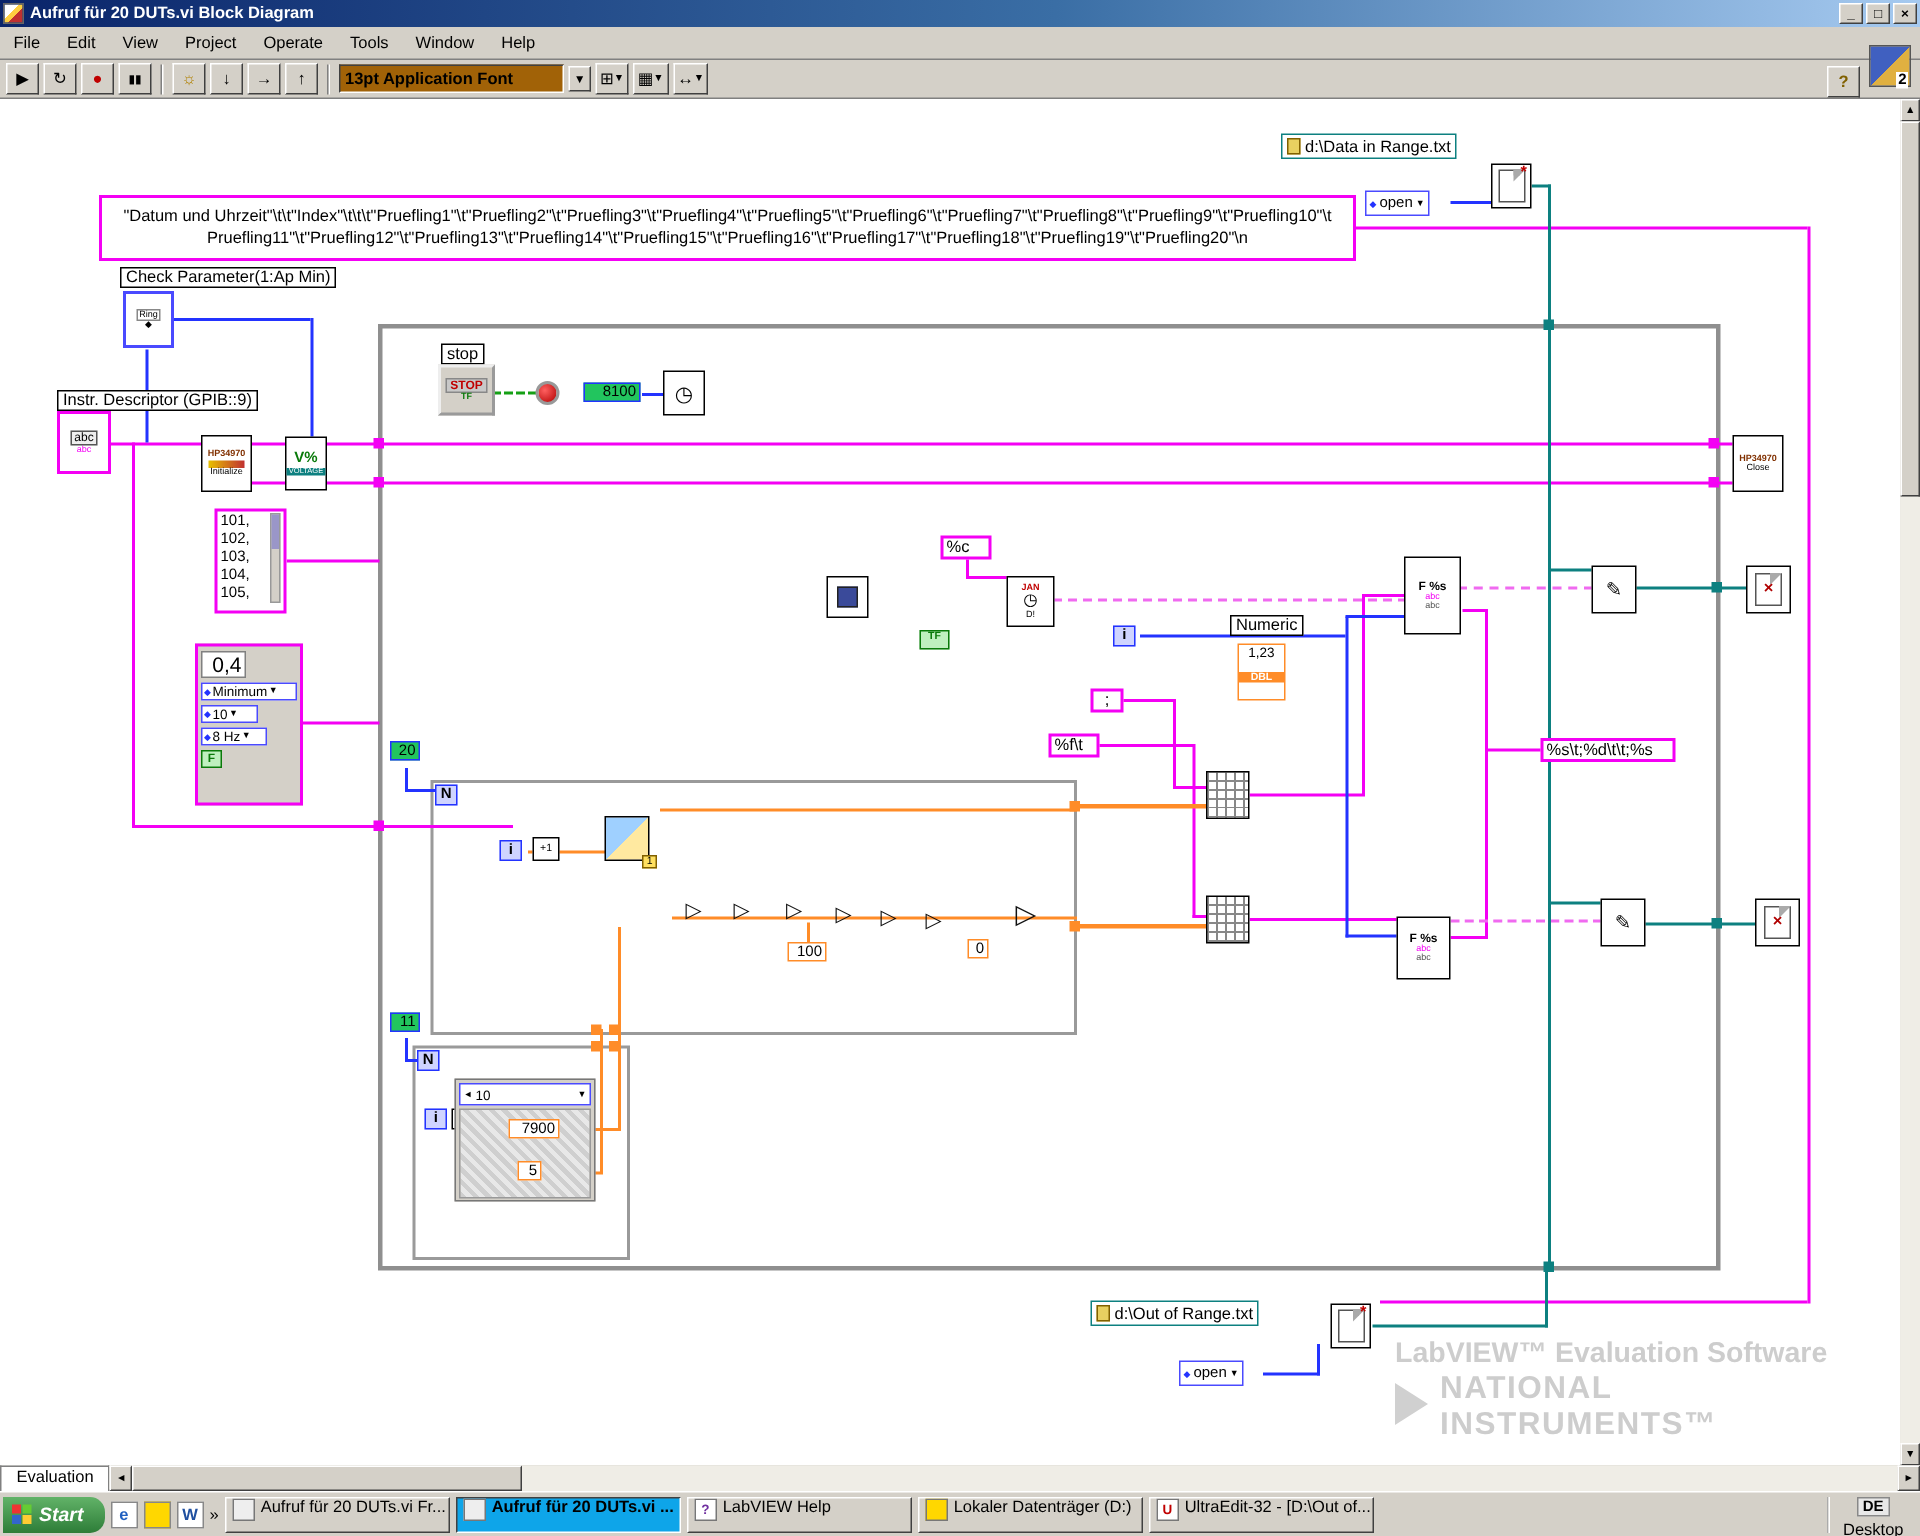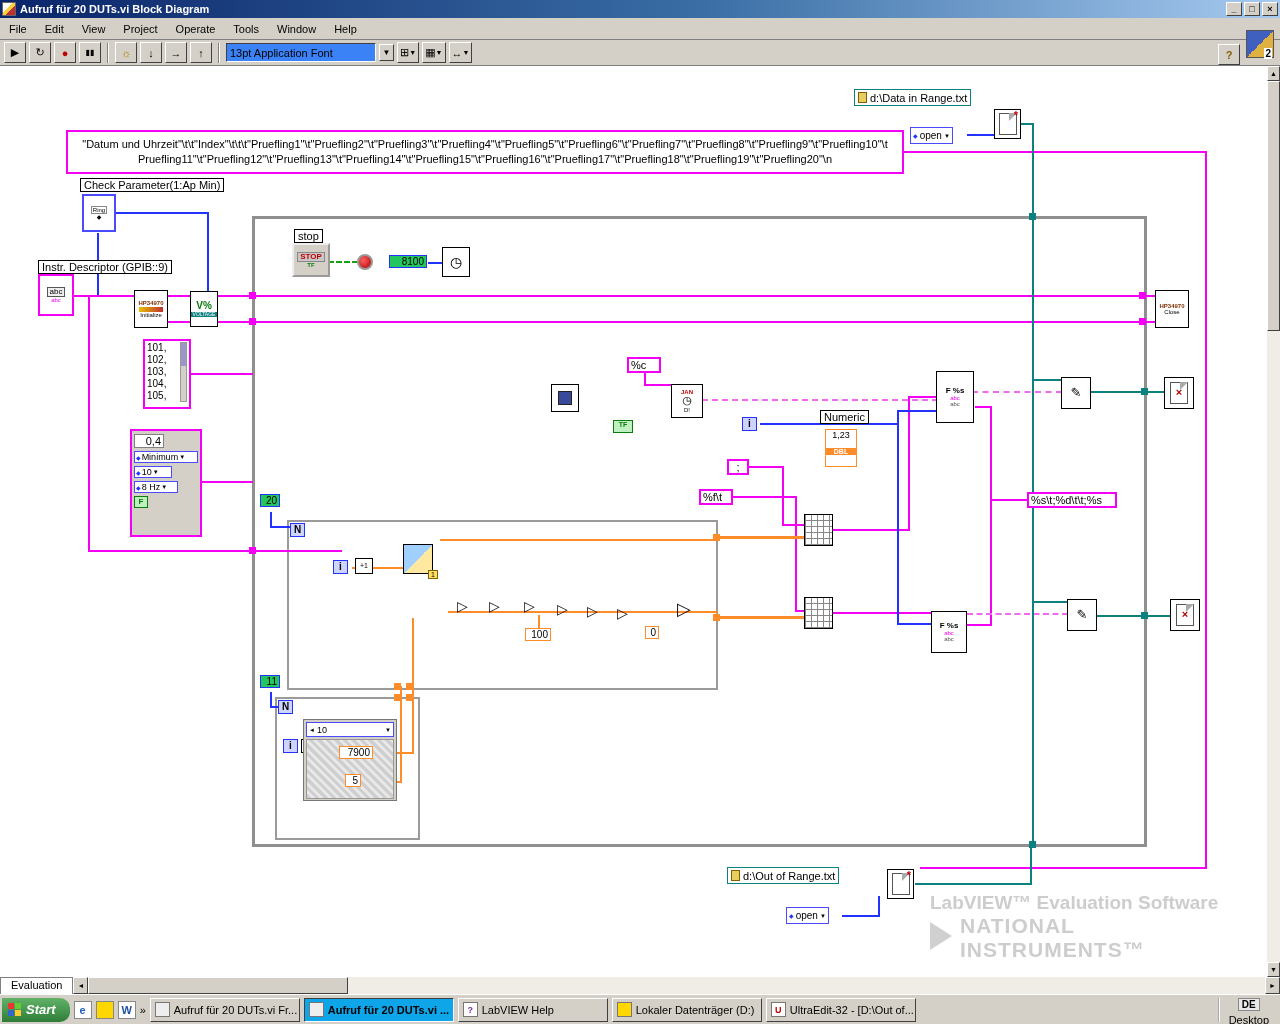--- a/index.html
+++ b/index.html
@@ -11,21 +11,21 @@
   .titlebar { position:absolute; top:0; left:0; width:1280px; height:18px;
     background:linear-gradient(90deg,#0a246a,#3a6ea5 55%,#a6caf0); color:#fff;
     display:flex; align-items:center; padding:0 2px; font-weight:bold; font-size:11px; }
   .appicon { width:14px; height:14px; background:linear-gradient(135deg,#fff 40%,#ffcf40 40%,#ffcf40 60%,#c03030 60%); border:1px solid #666; margin-right:4px; }
   .wbtns { margin-left:auto; display:flex; gap:2px; }
   .wbtn { width:16px; height:14px; background:#d4d0c8; border:1px solid; border-color:#fff #404040 #404040 #fff; color:#000; font-size:9px; line-height:12px; text-align:center; }
   .menubar { position:absolute; top:18px; left:0; width:1280px; height:22px; background:#d4d0c8; display:flex; align-items:center; border-bottom:1px solid #808080; }
   .menuitem { padding:2px 9px; }
   .toolbar { position:absolute; top:40px; left:0; width:1280px; height:26px; background:#d4d0c8; display:flex; align-items:center; gap:3px; padding-left:4px; border-bottom:1px solid #808080; }
   .tbtn { min-width:22px; height:21px; background:#d4d0c8; border:1px solid; border-color:#fff #404040 #404040 #fff; display:flex; align-items:center; justify-content:center; font-size:11px; padding:0 2px; }
-  .combo { height:19px; background:#3b82f6; border:1px solid; border-color:#404040 #fff #fff #404040; display:flex; align-items:center; padding:0 3px; gap:3px; }
+  .combo { height:19px; background:#a16207; border:1px solid; border-color:#404040 #fff #fff #404040; display:flex; align-items:center; padding:0 3px; gap:3px;font-weight:bold; }
   .comboarrow { width:15px; height:17px; background:#d4d0c8; border:1px solid; border-color:#fff #404040 #404040 #fff; font-size:8px; display:flex; align-items:center; justify-content:center; }
   .sep { width:2px; height:20px; border-left:1px solid #808080; border-right:1px solid #fff; margin:0 3px; }
 
   
   .diagram { position:absolute; top:66px; left:0; width:1267px; height:911px; background:#fff; overflow:hidden; }
   .w { position:absolute; z-index:1; }
   .cp { background:#f400f4; } .co { background:#ff8c28; } .cb { background:#2333ff; } .ct { background:#0d8080; }
   .dp { border-top:2px dashed #f06af0; background:none; } .dg { border-top:2px dashed #15a015; background:none; }
   .tun { position:absolute; z-index:3; width:7px; height:7px; }
   .node { position:absolute; z-index:2; background:#fff; border:1px solid #000; display:flex; flex-direction:column; align-items:center; justify-content:center; text-align:center; line-height:1.05; }
@@ -51,21 +51,21 @@
   .hscrollrow { position:absolute; top:977px; left:0; width:1280px; height:17px; background:#d4d0c8; display:flex; align-items:stretch; }
   .sbtn { width:15px; background:#d4d0c8; border:1px solid; border-color:#fff #404040 #404040 #fff; font-size:7px; display:flex; align-items:center; justify-content:center; }
   .tab { background:#fff; border:1px solid #808080; border-bottom:none; padding:1px 10px; font-size:11px; }
 
   
   .taskbar { position:absolute; top:994px; left:0; width:1280px; height:30px; background:#d4d0c8; border-top:1px solid #fff; display:flex; align-items:center; gap:4px; padding:0 2px; }
   .startbtn { height:24px; padding:0 14px 0 6px; background:linear-gradient(#62b368,#2d7d38); color:#fff; font-weight:bold; font-style:italic; font-size:13px; border-radius:0 10px 10px 0; display:flex; align-items:center; gap:4px; }
   .flag { width:14px; height:14px; display:grid; grid-template-columns:6px 6px; grid-template-rows:6px 6px; gap:1px; }
   .flag i { display:block; }
   .qicon { width:18px; height:18px; border:1px solid #888; display:flex; align-items:center; justify-content:center; font-weight:bold; font-size:11px; background:#fff; }
-  .task { width:150px; height:24px; background:#d4d0c8; border:1px solid; border-color:#fff #404040 #404040 #fff; display:flex; align-items:center; gap:4px; padding:0 4px; font-size:11px; white-space:nowrap; overflow:hidden; }
+  .task { width:150px; height:24px; background:#d4d0c8; border:1px solid; border-color:#fff #404040 #404040 #fff; display:flex; gap:4px; padding:0 4px; font-size:11px; white-space:nowrap; overflow:hidden; }
   .task.active { border-color:#404040 #fff #fff #404040; background:#0ea5e9; font-weight:bold; }
   .ticon { width:15px; height:15px; flex:0 0 15px; border:1px solid #777; display:flex; align-items:center; justify-content:center; font-size:9px; font-weight:bold; background:#fff; }
   .tray { margin-left:auto; display:flex; align-items:center; gap:3px; height:24px; border-left:2px groove #fff; padding:0 6px;flex-direction:column; }
   .trayicon { width:14px; height:14px; display:flex; align-items:center; justify-content:center; font-size:9px; font-weight:bold; color:#fff; }
 </style>
 </head>
 <body>
 
 <div class="titlebar">
   <div class="appicon"></div>
@@ -282,21 +282,21 @@
         <div>104,</div>
         <div>105,</div>
       </div>
       <div style="width:7px;background:#d4d0c8;border:1px solid #999">
         <div style="height:40%;background:#9a96c8"></div>
       </div>
     </div>
   </div>
 
   <div class="abs" style="left:130px;top:363px;width:72px;height:108px;border:2px solid #f400f4;background:#d4d0c8;z-index:2;padding:3px 2px">
-    <div style="background:#fff;border:1px solid #808080;width:30px;text-align:right;font-size:11px;padding:0 2px">0,4</div>
+    <div style="background:#fff;border:1px solid #808080;width:30px;text-align:right;font-size:14px;padding:0 2px">0,4</div>
     <div style="background:#fff;border:1px solid #4a4aff;margin-top:3px;font-size:9px;display:flex;align-items:center;gap:1px;padding:0 1px">
       <span style="color:#2333ff;font-size:6px">◆</span>
       <span>Minimum</span>
       <span style="font-size:6px">▼</span>
     </div>
     <div style="background:#fff;border:1px solid #4a4aff;margin-top:3px;font-size:9px;display:flex;align-items:center;gap:1px;width:38px;padding:0 1px">
       <span style="color:#2333ff;font-size:6px">◆</span>
       <span>10</span>
       <span style="font-size:6px">▼</span>
     </div>

